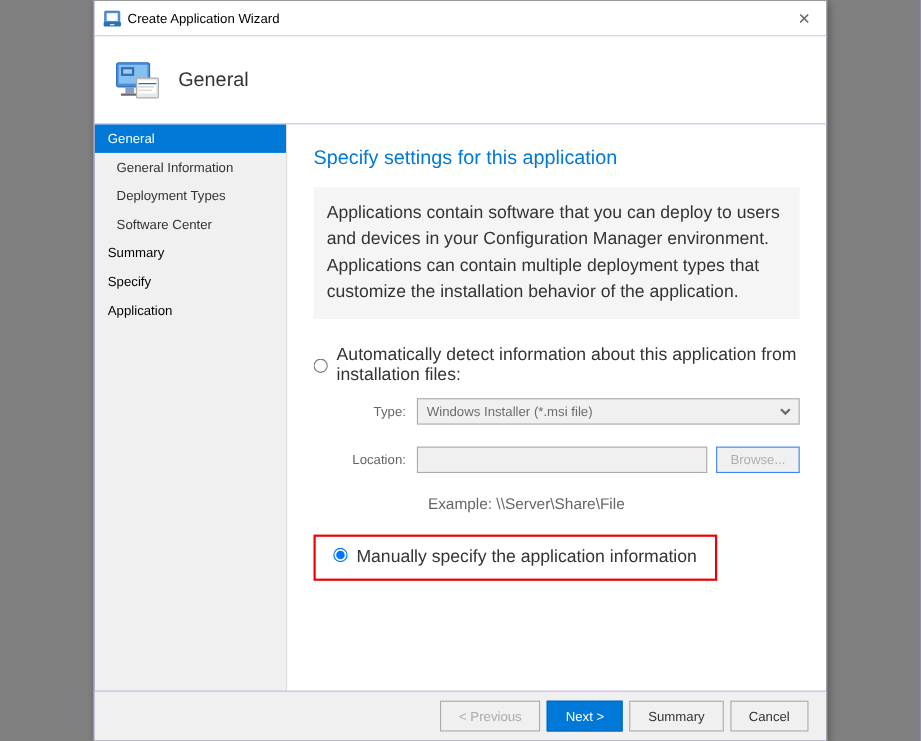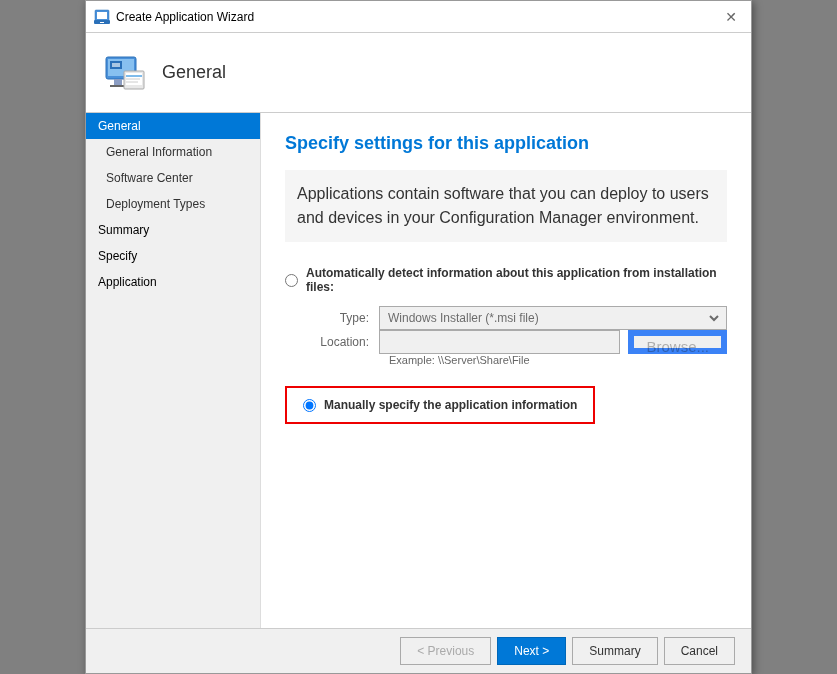--- a/index.html
+++ b/index.html
@@ -107,21 +107,21 @@
     .main-content {
       flex: 1;
       padding: 20px 24px;
       background: #fff;
       overflow-y: auto;
     }
     .main-title {
       font-size: 18px;
       color: #0078d7;
       margin-bottom: 16px;
-      font-weight: bold;
+      font-weight: normal;
     }
     .description-box {
       background: #f5f5f5;
       border: none;
       padding: 12px;
       margin-bottom: 20px;
       font-size: 16px;
       color: #333;
       line-height: 1.5;
     }
@@ -131,32 +131,31 @@
     .radio-option {
       display: flex;
       align-items: center;
       margin-bottom: 12px;
     }
     .radio-option input[type="radio"] {
       margin-right: 8px;
       cursor: pointer;
     }
     .radio-label {
-      font-size: 12px;
-      color: #333;
-      font-weight: bold;
+      font-size: 16px;
+      color: #333;
     }
     .form-grid {
       margin-left: 24px;
       margin-top: 8px;
     }
     .form-row {
       display: flex;
       align-items: center;
-      margin-bottom: 0;
+      margin-bottom: 20px;
     }
     .form-label {
       width: 70px;
       font-size: 12px;
       color: #666;
       text-align: right;
       padding-right: 10px;
     }
     .form-control {
       flex: 1;
@@ -172,35 +171,35 @@
       height: 100%;
       border: none;
       background: transparent;
       font-size: 12px;
       color: #333;
     }
     .browse-btn {
       margin-left: 8px;
       padding: 2px 12px;
       height: 24px;
-      border: 6px solid #3b82f6;
-      background: #f0f0f0;
-      cursor: pointer;
-      font-size: 15px;
+      border: 1px solid #3b82f6;
+      background: #f0f0f0;
+      cursor: pointer;
+      font-size: 12px;
     }
     .example-text {
       margin-left: 80px;
-      font-size: 11px;
+      font-size: 14px;
       color: #666;
     }
     .manual-option-box {
       border: 2px solid #e00;
       padding: 10px 16px;
       display: inline-flex;
-      align-items: flex-end;
+      align-items: flex-start;
       margin-top: 20px;
     }
     .manual-option-box input[type="radio"] {
       margin-right: 8px;
       cursor: pointer;
     }
 
     .footer {
       background: #f0f0f0;
       border-top: 1px solid #ccc;
@@ -264,32 +263,33 @@
       </svg>
     </div>
     <span class="header-title">General</span>
   </div>
 
   <div class="content-area">
 
     <div class="sidebar">
       <div class="sidebar-item active">General</div>
       <div class="sidebar-item sub">General Information</div>
+      <div class="sidebar-item sub">Deployment Types</div>
       <div class="sidebar-item sub">Software Center</div>
-      <div class="sidebar-item sub">Deployment Types</div>
       <div class="sidebar-item">Summary</div>
       <div class="sidebar-item">Specify</div>
       <div class="sidebar-item">Application</div>
     </div>
 
     <div class="main-content">
       <div class="main-title">Specify settings for this application</div>
 
       <div class="description-box">
         <span>Applications contain software that you can deploy to users and devices in your Configuration Manager environment.</span><br>
+        <span>Applications can contain multiple deployment types that customize the installation behavior of the application.</span>
       </div>
 
       <div class="options-section">
         
         <div class="radio-option">
           <input type="radio" name="apptype" id="auto-detect" style="">
           <label class="radio-label" for="auto-detect">Automatically detect information about this application from installation files:</label>
         </div>
 
         

